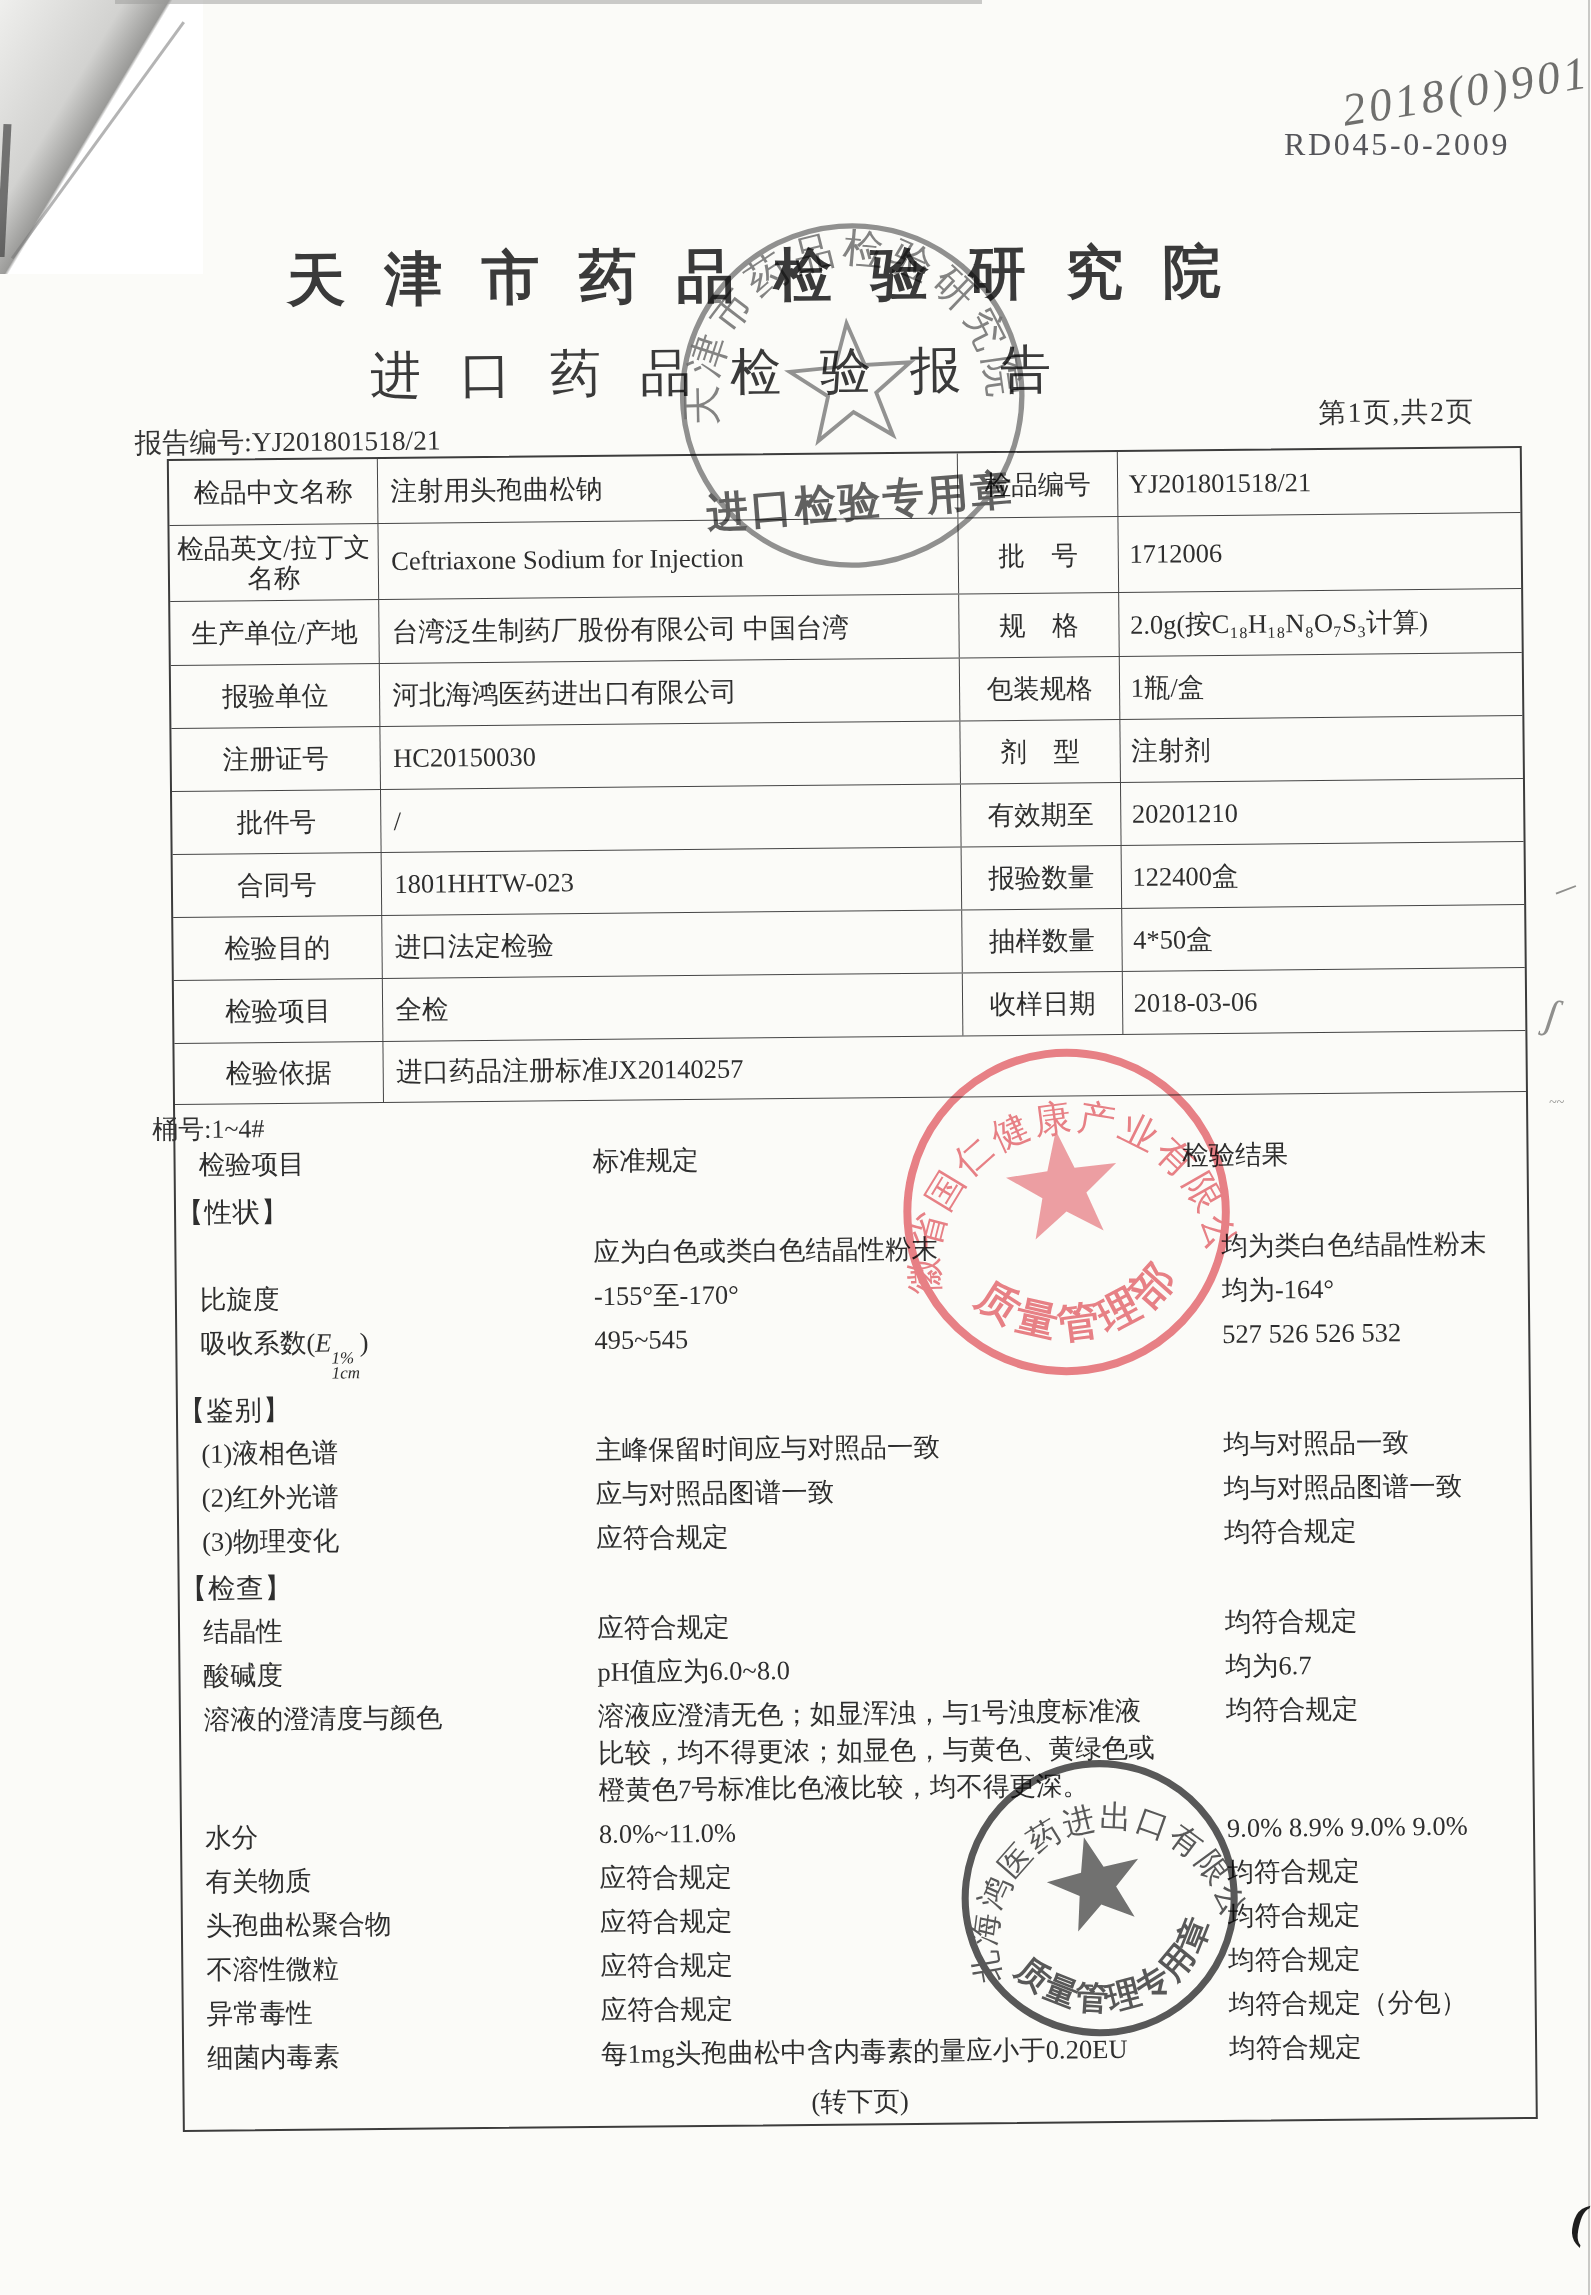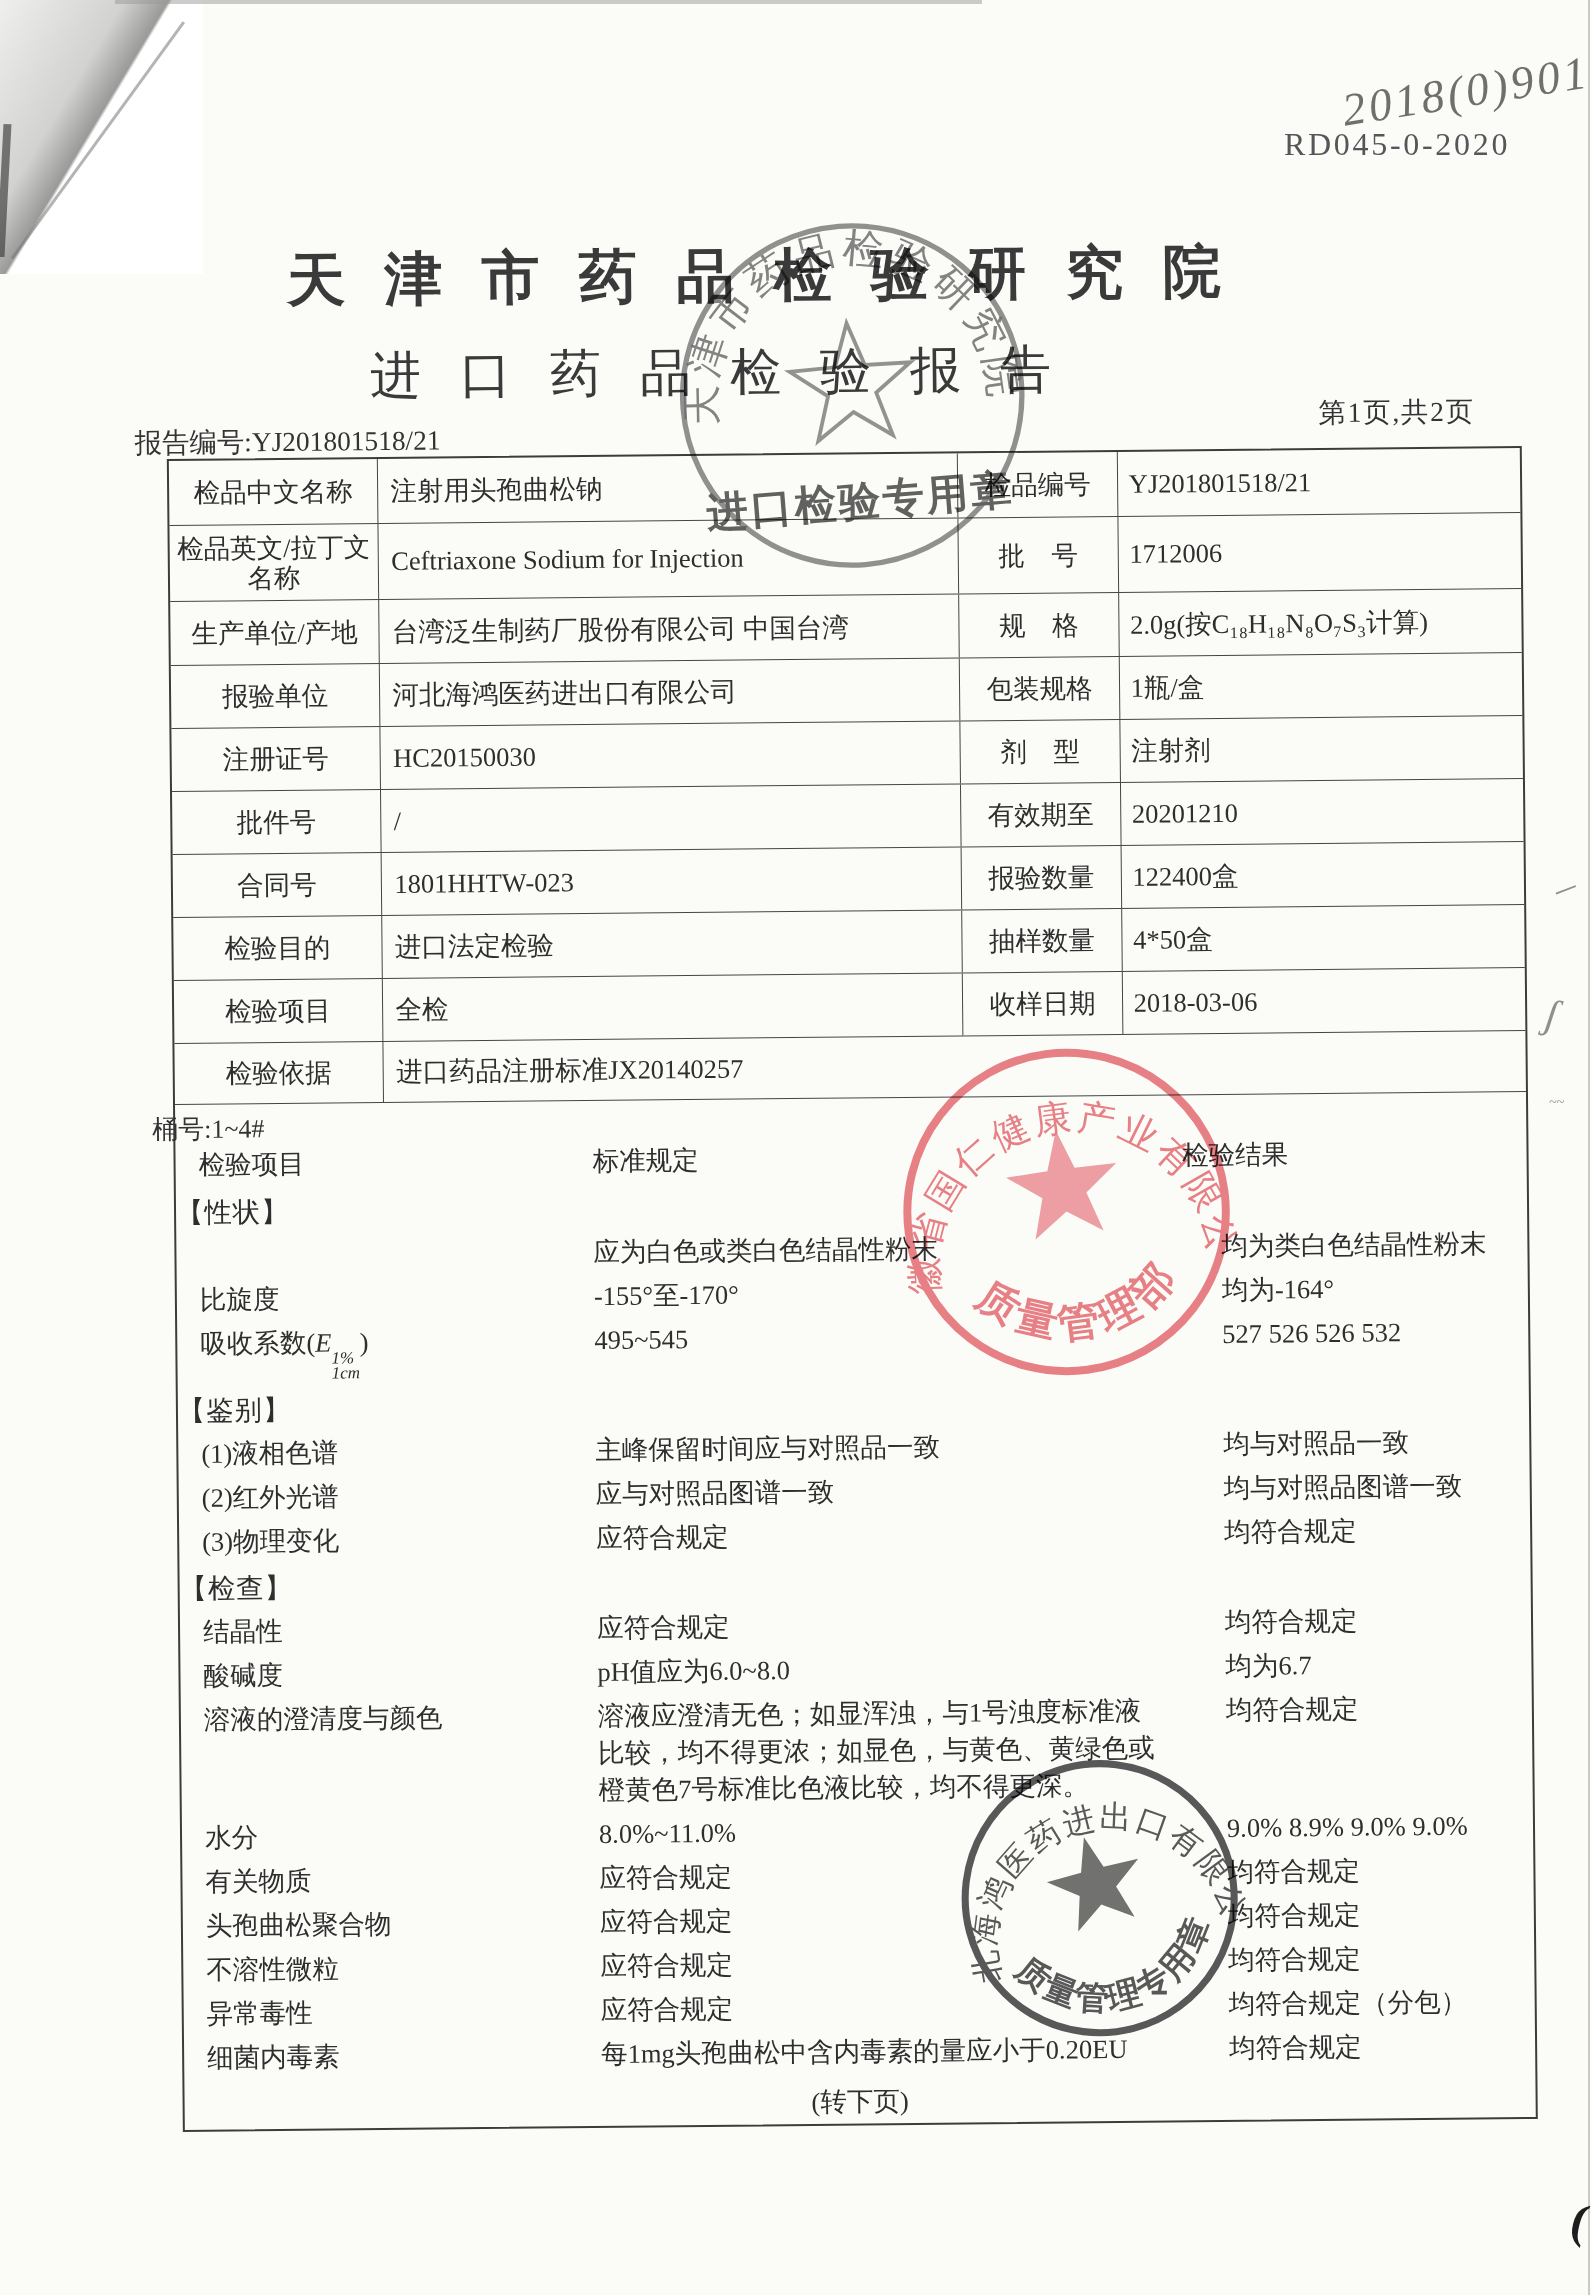--- a/index.html
+++ b/index.html
@@ -76,21 +76,21 @@
   <div class="fold-line"></div>
   <div class="edge-left"></div>
   <div class="edge-top"></div>
   <div class="edge-right"></div>
   <div class="crescent">(</div>
   <div class="scribble" style="left:1540px;top:867px;font-size:35px;transform:rotate(24deg);">٠̷ٜ</div>
   <div class="scribble" style="left:1546px;top:990px;font-size:41px;transform:rotate(8deg);">ʃ</div>
   <div class="scribble" style="left:1549px;top:1095px;font-size:14px;">~~</div>
 
   <div class="hand-no">2018(0)9017</div>
-  <div class="doc-code">RD045-0-2020</div>
+  <div class="doc-code">RD045-0-2009</div>
 
   <div class="sheet">
 
     <div class="org-title">天 津 市 药 品 检 验 研 究 院</div>
     <div class="report-title">进口药品检验报告</div>
     <div class="report-no">报告编号:YJ201801518/21</div>
     <div class="page-ind">第1页,共2页</div>
 
     <div class="big-table">
       <div id="info-rows">

